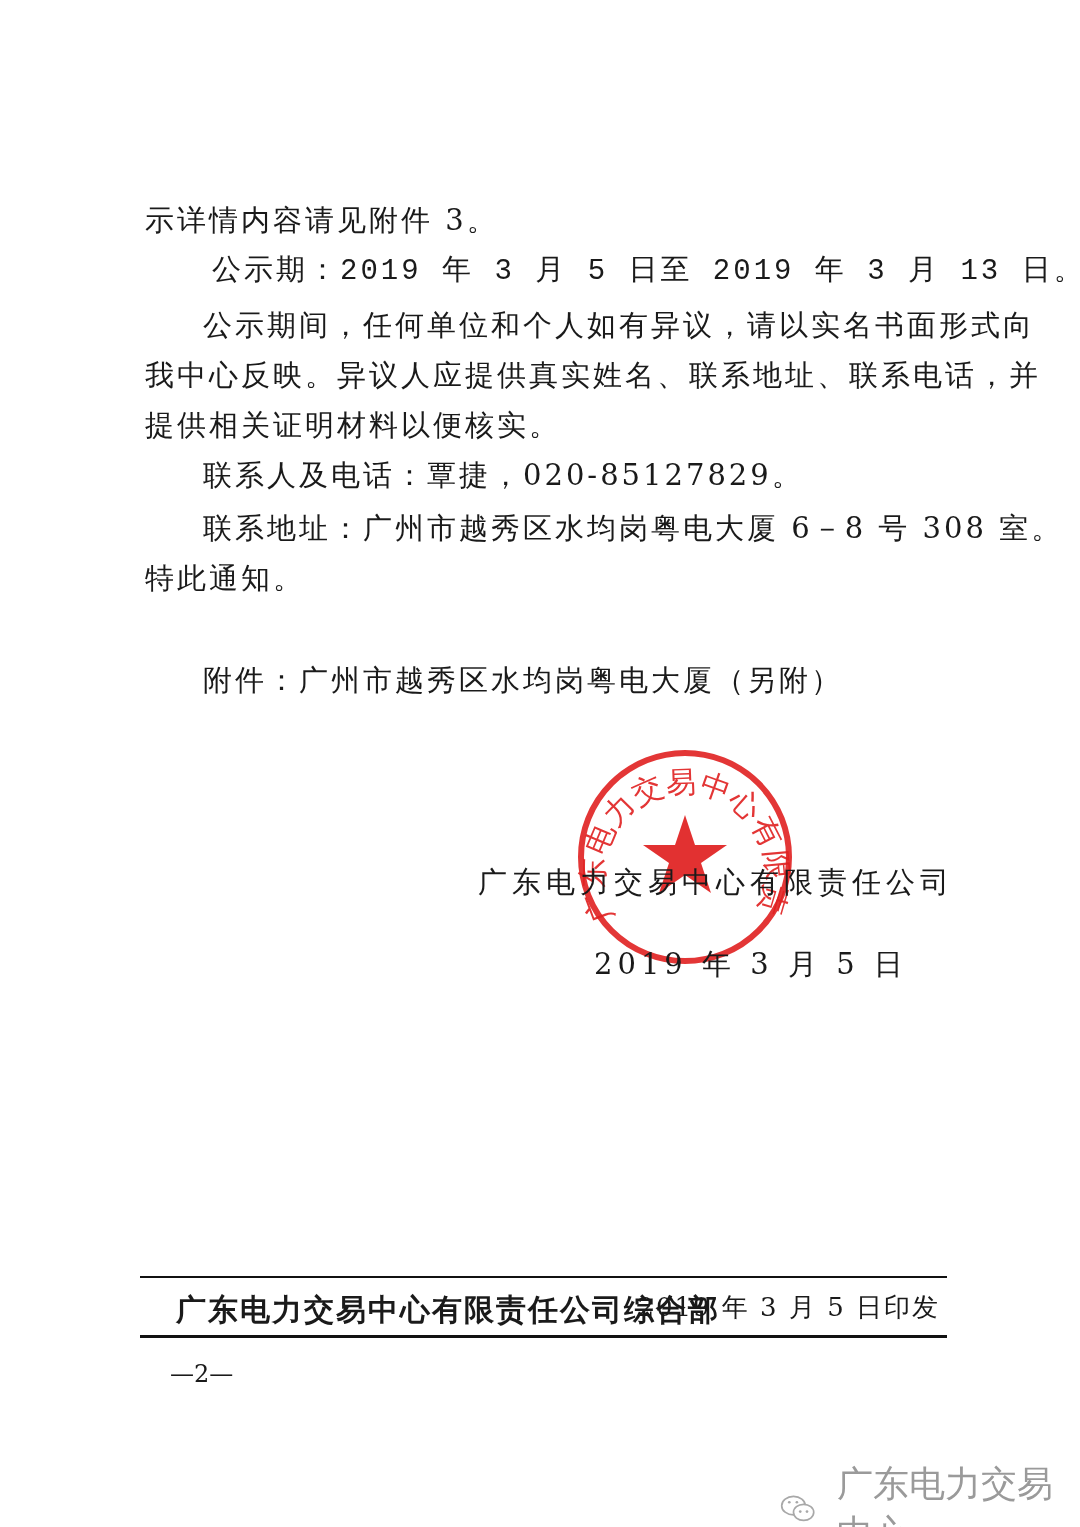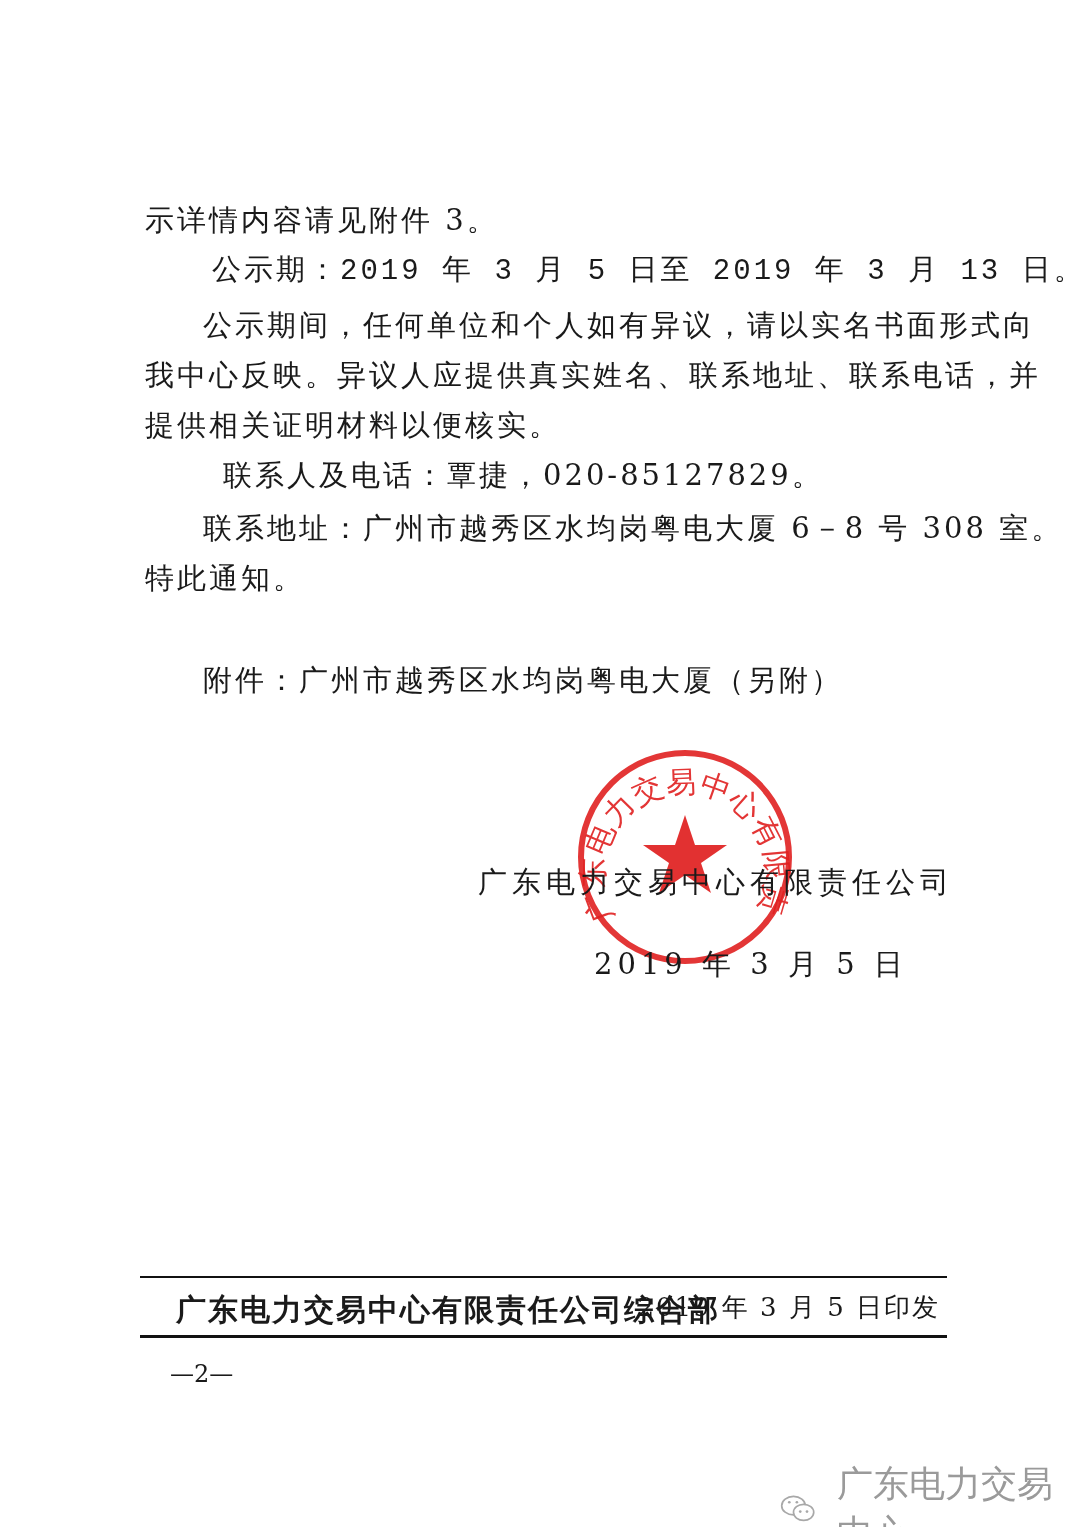--- a/index.html
+++ b/index.html
@@ -18,21 +18,21 @@
 </head>
 <body>
 
 <div>
 
   <div class="line" style="left:145px; top:200px;">示详情内容请见附件 3。</div>
   <div class="line" style="left:212px; top:252px;font-family:Liberation Mono, monospace;">公示期：2019 年 3 月 5 日至 2019 年 3 月 13 日。</div>
   <div class="line" style="left:203px; top:305px;">公示期间，任何单位和个人如有异议，请以实名书面形式向</div>
   <div class="line" style="left:145px; top:355px;">我中心反映。异议人应提供真实姓名、联系地址、联系电话，并</div>
   <div class="line" style="left:145px; top:405px;text-align:right;">提供相关证明材料以便核实。</div>
-  <div class="line" style="left:203px; top:455px;margin-left:20px;">联系人及电话：覃捷，020-85127829。</div>
+  <div class="line" style="left:203px; top:455px;">联系人及电话：覃捷，020-85127829。</div>
   <div class="line" style="left:203px; top:508px;">联系地址：广州市越秀区水均岗粤电大厦 6－8 号 308 室。</div>
   <div class="line" style="left:145px; top:558px;">特此通知。</div>
 
   <div class="line" style="left:203px; top:660px;">附件：广州市越秀区水均岗粤电大厦（另附）</div>
 
   <svg class="seal" viewBox="0 0 220 220">
     <defs>
       <path id="sealArc" d="M 40 170 A 82 82 0 1 1 180 170"></path>
     </defs>
     <circle cx="110" cy="110" r="104" fill="none" stroke="#e02020" stroke-width="6" opacity="0.9"></circle>

